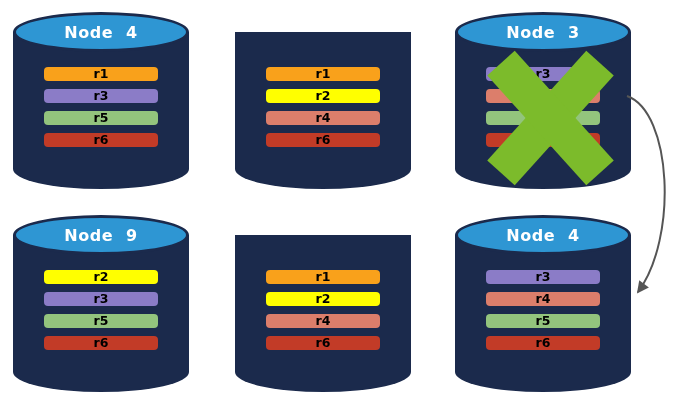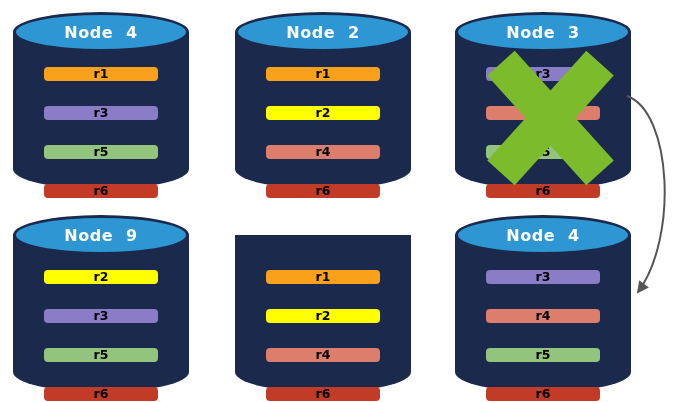--- a/index.html
+++ b/index.html
@@ -41,21 +41,21 @@
     color: #ffffff;
     font-weight: bold;
     font-size: 16px;
     word-spacing: 7px;
     letter-spacing: 0.5px;
     padding-top: 1px;
   }
   
   .bars {
     position: absolute; left: 0; top: 55px; width: 100%;
-    display: flex; flex-direction: column; align-items: center; gap: 25px;
+    display: flex; flex-direction: column; align-items: center; gap: 8px;
   }
   .bar {
     width: 114px; height: 14px;
     border-radius: 4px;
     display: flex; align-items: center; justify-content: center;
     font-size: 12.5px; line-height: 14px;
     font-weight: bold; color: #000000;
   }
   
   .x-mark { position: absolute; left: 0; top: 0; width: 100%; height: 100%; z-index: 5; }
@@ -93,23 +93,20 @@
   </div>
 
   <div class="cyl pos2">
     <div class="cyl-bottom"></div>
     <div class="cyl-body"></div>
     <div class="bars">
       <div class="bar" style="background-color: rgb(249, 161, 27);">r1</div>
       <div class="bar" style="background-color: rgb(255, 255, 0);">r2</div>
       <div class="bar" style="background-color: rgb(220, 126, 107);">r4</div>
       <div class="bar" style="background-color: rgb(194, 59, 39);">r6</div>
-    </div>
-    <div class="cyl-top">
-      <span class="node-title">Node 2</span>
     </div>
   </div>
 
   <div class="cyl pos3">
     <div class="cyl-bottom"></div>
     <div class="cyl-body"></div>
     <div class="bars">
       <div class="bar" style="background-color: rgb(139, 124, 199);">r3</div>
       <div class="bar" style="background-color: rgb(220, 126, 107);">r4</div>
       <div class="bar" style="background-color: rgb(147, 196, 125);">r5</div>

